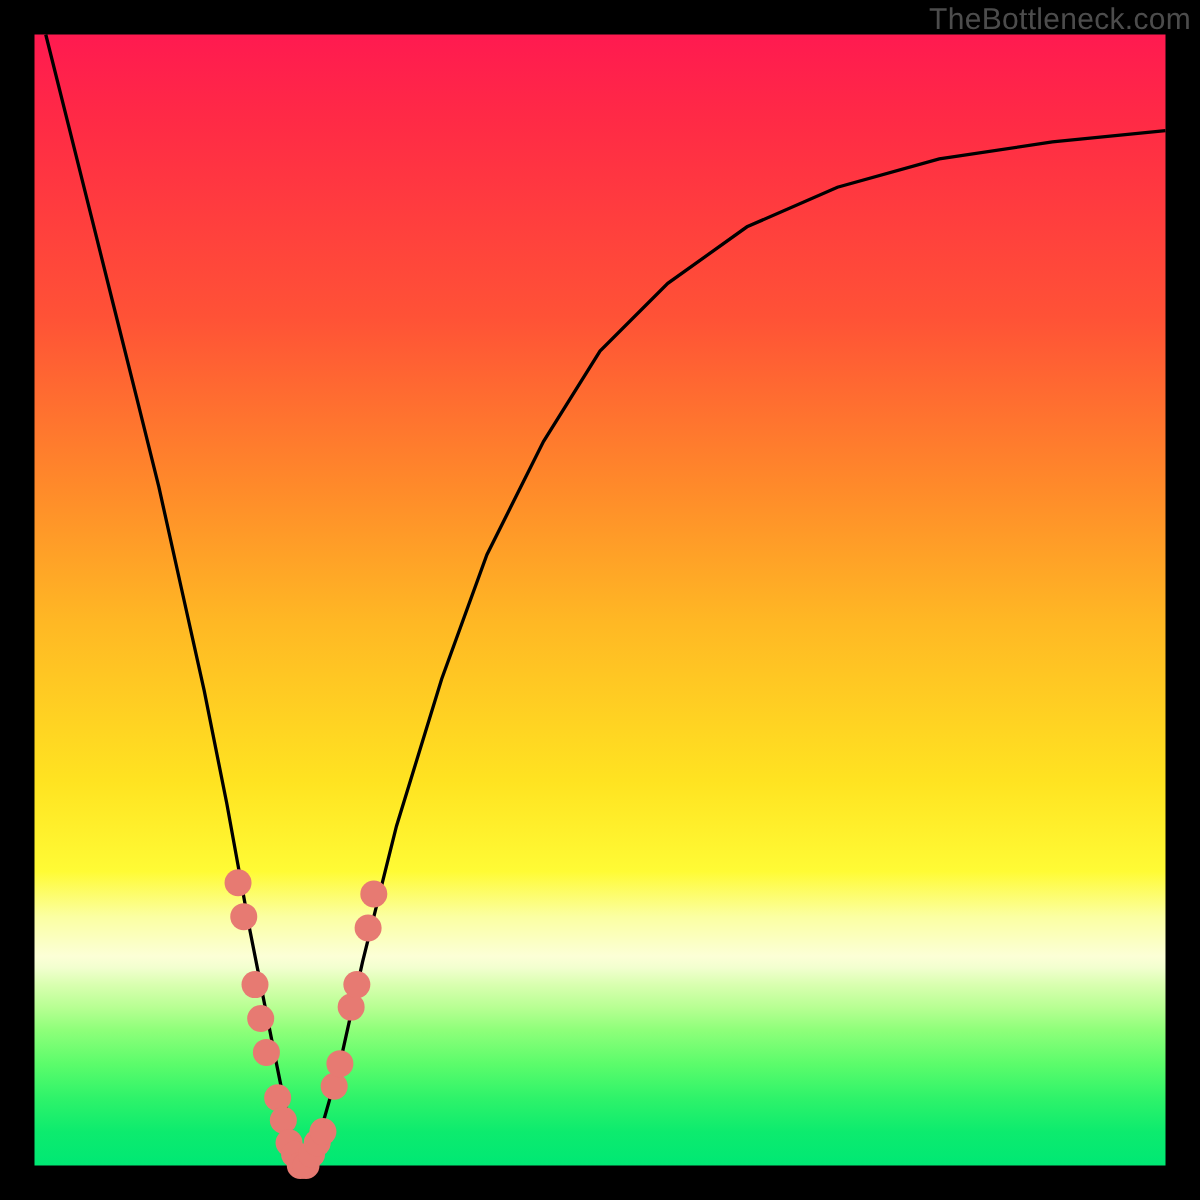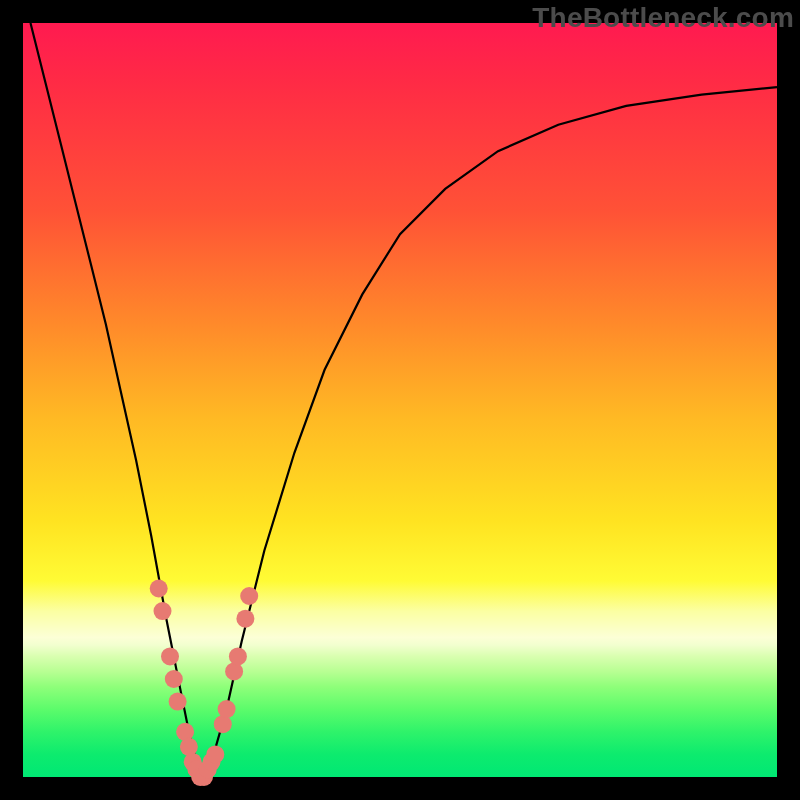--- a/index.html
+++ b/index.html
@@ -42,23 +42,23 @@
       #2ff36a 94%,
       #0deb6e 97%,
       #00e874 100%
     );
   }
   .watermark {
     position: absolute;
     top: 2px;
     right: 6px;
     color: #4c4c4c;
-    font-size: 28px;
+    font-size: 20px;
     letter-spacing: 0.2px;
-    font-weight: 700;
+    font-weight: 400;
     user-select: none;
   }
   svg.curve {
     position: absolute;
     left: 0;
     top: 0;
     width: 754px;
     height: 754px;
     overflow: visible;
   }

